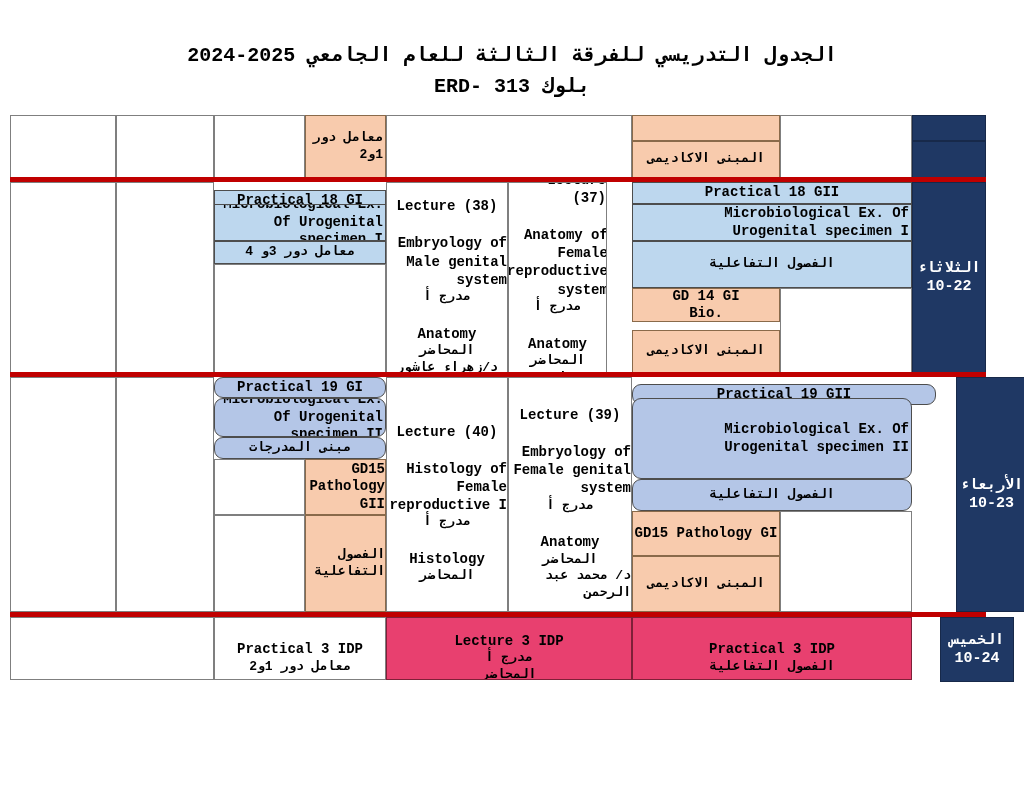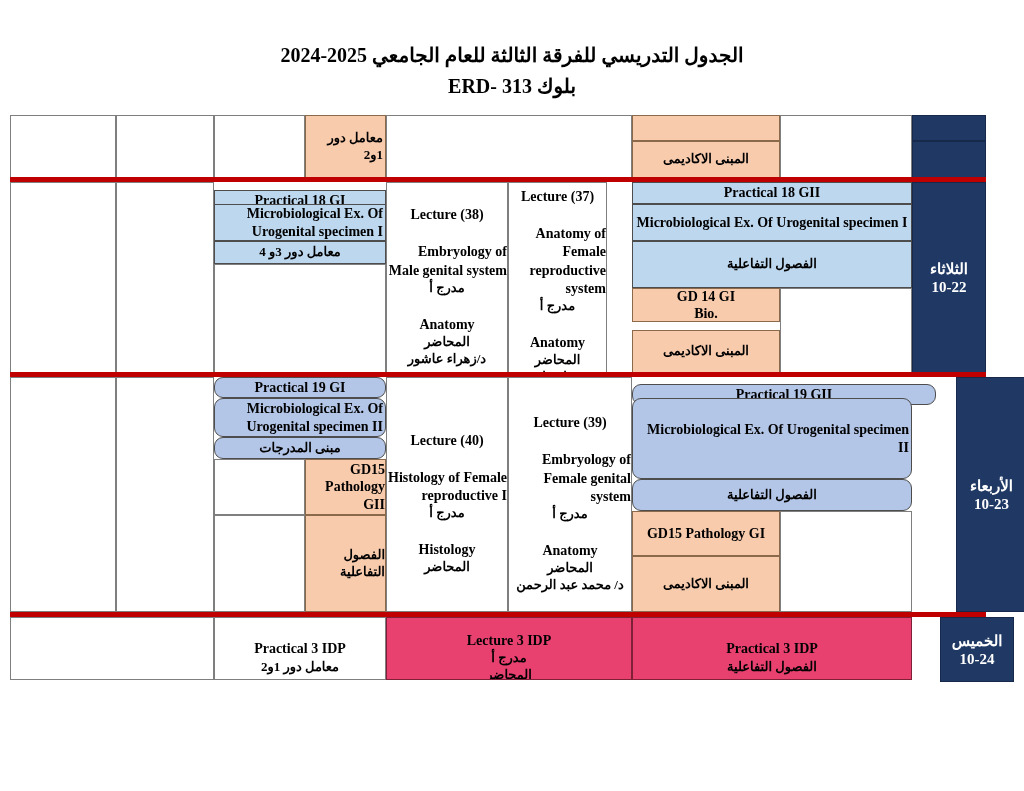--- a/index.html
+++ b/index.html
@@ -1,18 +1,18 @@
 <!DOCTYPE html>
 <html lang="ar"><head>
 <meta charset="utf-8">
 <style>
   html,body{margin:0;padding:0;background:#ffffff;}
   .sheet{
     position:relative;width:1024px;height:791px;background:#ffffff;overflow:hidden;
-    font-family:Liberation Serif, serif;color:#000;
+    font-family:Liberation Mono, monospace;color:#000;
   }
   .title-block{position:absolute;top:40px;left:0;width:100%;text-align:center;font-weight:bold;font-size:20px;line-height:31px;}
   .cell{
     position:absolute;box-sizing:border-box;border:1px solid #7f7f7f;
     display:flex;flex-direction:column;align-items:center;justify-content:center;
     text-align:right;font-weight:bold;font-size:14px;line-height:1.25;overflow:hidden;
   }
   .lightblue{background:#BDD7EE;border-color:#4d4d4d;}
   .periwinkle{background:#B4C6E7;border-color:#4d4d4d;border-radius:9px;}
   .peach{background:#F8CBAD;border-color:#8a6a4a;}

